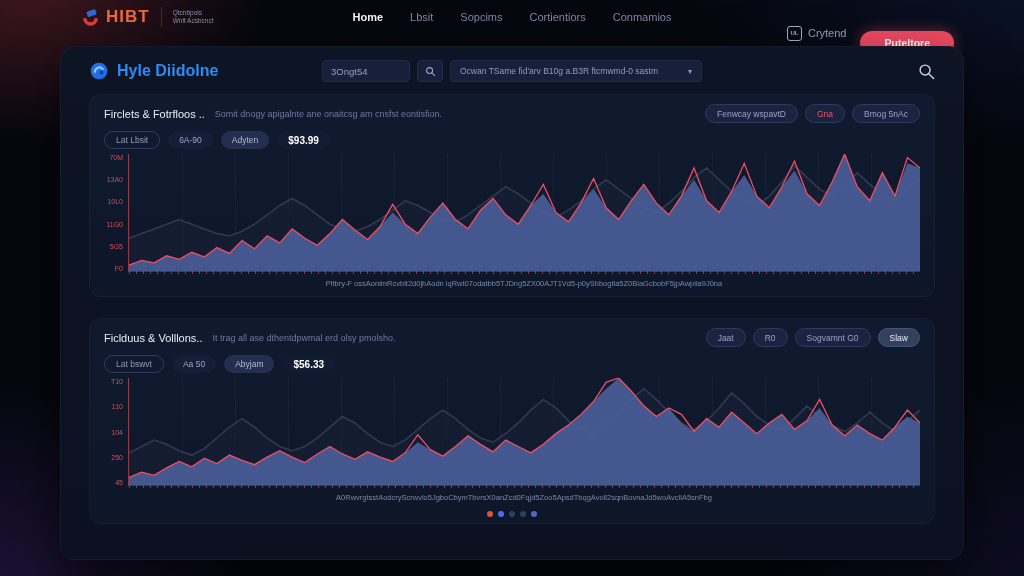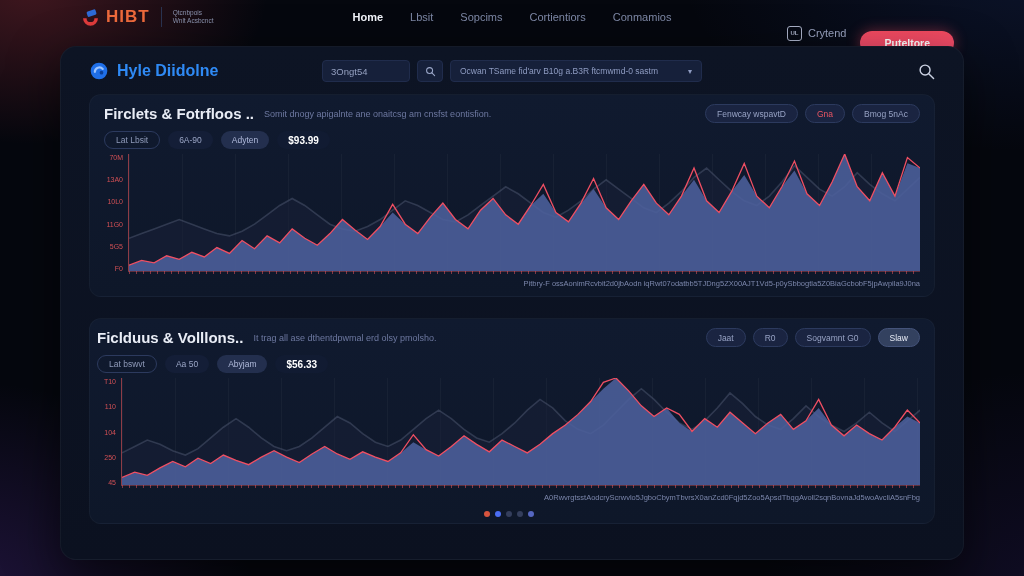--- a/index.html
+++ b/index.html
@@ -38,44 +38,44 @@
   .head-mid{ flex:0 0 auto; display:flex; align-items:center; gap:7px; }
   .search-input{ width:88px; height:22px; background:#16203a; border:1px solid #202c4c; border-radius:4px; color:#95a0c0; font-size:9.5px; padding:8px 8px; font-family:inherit; outline:none; }
   .search-btn{ width:26px; height:22px; background:#16203a; border:1px solid #202c4c; border-radius:4px; display:flex; align-items:center; justify-content:center; cursor:pointer; }
   .select{ height:22px; min-width:252px; background:#16203a; border:1px solid #202c4c; border-radius:4px; display:flex; align-items:center; gap:8px; padding:0 9px; cursor:pointer; }
   .select-text{ color:#8f9cc2; font-size:8.5px; white-space:nowrap; }
   .select-chevron{ color:#8f9cc2; font-size:8px; margin-left:auto; }
   .head-right{ flex:1; display:flex; justify-content:flex-end; padding-right:6px; }
   
   .panel{ margin:6px 28px 0 28px; border-radius:12px; padding:9px 14px 6px 14px;
     background:linear-gradient(180deg,#101a2f,#0e1729); border:1px solid rgba(255,255,255,.03); }
-  .panel + .panel{ margin-top:21px;padding-left:7px; }
+  .panel + .panel{ margin-top:21px; }
   .panel-top{ display:flex; align-items:center; }
-  .panel-title{ color:#e9edf6; font-size:15px; font-weight:bold; white-space:nowrap; }
+  .panel-title{ color:#e9edf6; font-size:11px; font-weight:normal; white-space:nowrap; }
   .panel-sub{ color:#6d78a0; font-size:9px; margin-left:10px; white-space:nowrap; overflow:hidden; text-overflow:ellipsis; }
   .panel-actions{ margin-left:auto; display:flex; gap:7px; }
   .pbtn{ height:19px; padding:0 11px; border-radius:10px; background:#1a2441; border:1px solid #2c3a5e; color:#97a2c4; font-size:8.5px; font-family:inherit; cursor:pointer; white-space:nowrap; }
   .pbtn.danger{ color:#e85563; }
   .pbtn.filled{ background:#33415f; border-color:#44537a; color:#e8ecf6; }
   .chips{ display:flex; gap:8px; margin:8px 0 5px 0; }
   .chip{ height:18px; padding:0 11px; border-radius:9px; font-size:8.5px; display:flex; align-items:center; cursor:pointer; white-space:nowrap; }
   .chip.outline{ border:1px solid #2c3a5e; color:#8f9ab9; background:transparent; }
   .chip.plain{ background:#141e37; color:#9aa5c5; }
   .chip.soft{ background:#232f4e; color:#b0badb; }
   .chip.value{ background:#111b32; color:#ffffff; font-weight:bold; font-size:10px; }
   
   .plot-row{ display:flex; }
   .ylabels{ width:24px; display:flex; flex-direction:column; justify-content:space-between; align-items:flex-end; padding:0 5px 0 0; font-size:7px; color:#d25055; }
   .plotwrap{ flex:1; position:relative; border-left:1px solid rgba(210,80,85,.65); border-bottom:1px solid rgba(160,66,76,.55);
     background-image:repeating-linear-gradient(90deg, rgba(255,255,255,.035) 0 1px, transparent 1px 53px); }
   .plotwrap::after{ content:""; position:absolute; left:0; right:0; bottom:-3px; height:3px;
     background:repeating-linear-gradient(90deg, rgba(226,84,95,.55) 0 1px, transparent 1px 7px); }
   .plot-svg{ position:absolute; inset:0; width:100%; height:100%; display:block; }
   .h1{ height:118px; } .h2{ height:108px; }
-  .xlabels{ display:flex; justify-content:flex-end; margin:7px 0 2px 24px; font-size:7.5px; color:#7b86ab; }
+  .xlabels{ display:flex; justify-content:center; margin:7px 0 2px 24px; font-size:7.5px; color:#7b86ab; }
   .xlabels span{ white-space:nowrap; }
   .dots{ display:flex; justify-content:center; gap:5px; margin-top:9px; }
   .dot{ width:6px; height:6px; border-radius:50%; cursor:pointer; }
   
   .mag-svg{ display:block; }
 </style>
 </head>
 <body>
 
 <div class="stage">

